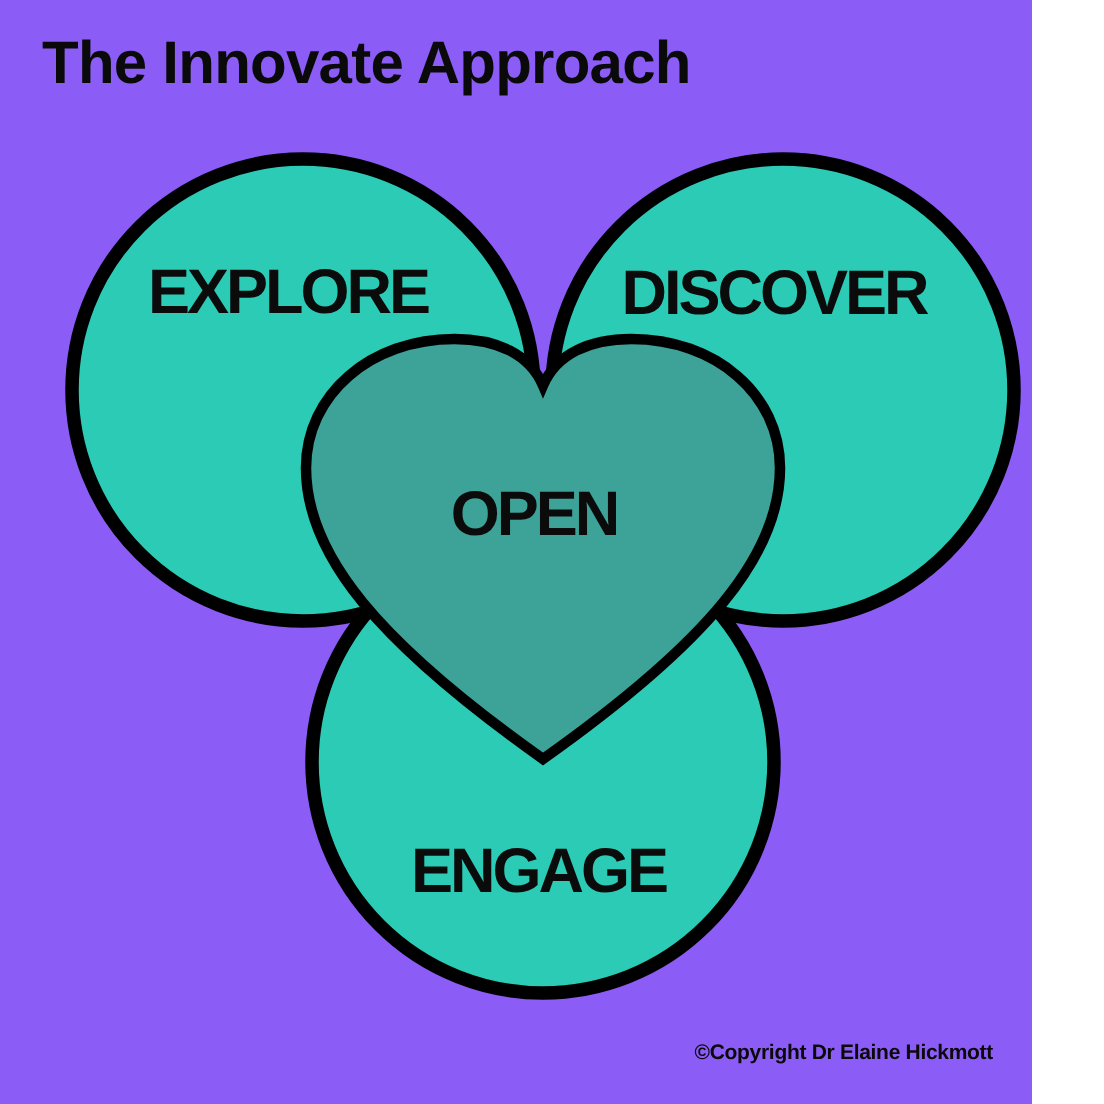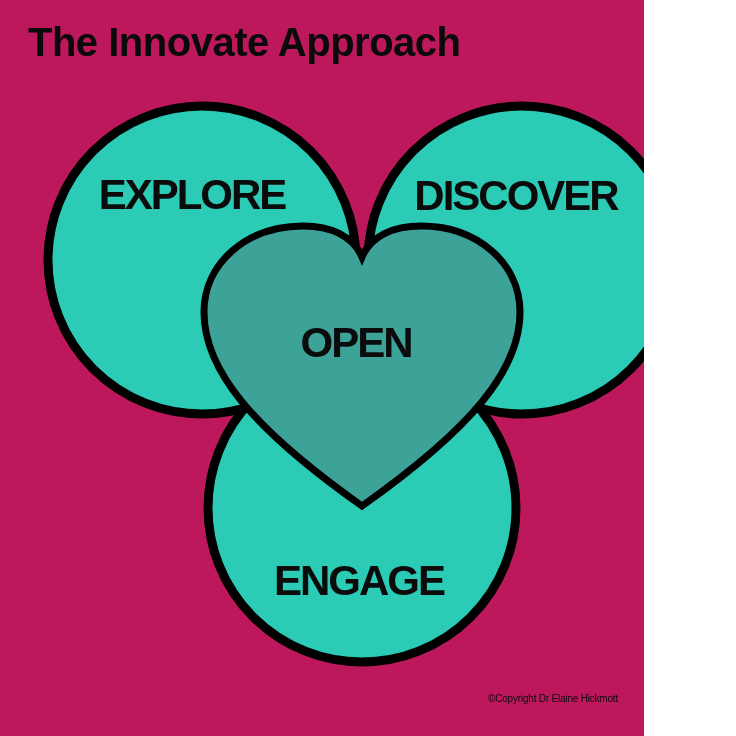--- a/index.html
+++ b/index.html
@@ -3,23 +3,24 @@
 <meta charset="utf-8">
 <style>
   html, body {
     margin: 0;
     padding: 0;
   }
   .canvas {
     position: relative;
     width: 644px;
     height: 736px;
-    background: #be185d;
+    background: #8b5cf6;
     overflow: hidden;
     font-family: "Liberation Sans", sans-serif;
+    padding-left: 44px;
   }
   .title {
     position: absolute;
     left: 28px;
     top: 20px;
     margin: 0;
     font-size: 40px;
     font-weight: 700;
     letter-spacing: -0.5px;
     color: #0a0a0a;
@@ -45,22 +46,22 @@
     font-size: 42px;
     letter-spacing: -2px;
     fill: #0b0b0b;
     text-anchor: middle;
     dominant-baseline: central;
   }
   .copyright {
     position: absolute;
     right: 26px;
     top: 693px;
-    font-size: 10px;
-    font-weight: 400;
+    font-size: 14px;
+    font-weight: 700;
     letter-spacing: -0.2px;
     color: #0a0a0a;
     white-space: nowrap;
   }
 </style>
 </head>
 <body>
 
 <div class="canvas">
 

